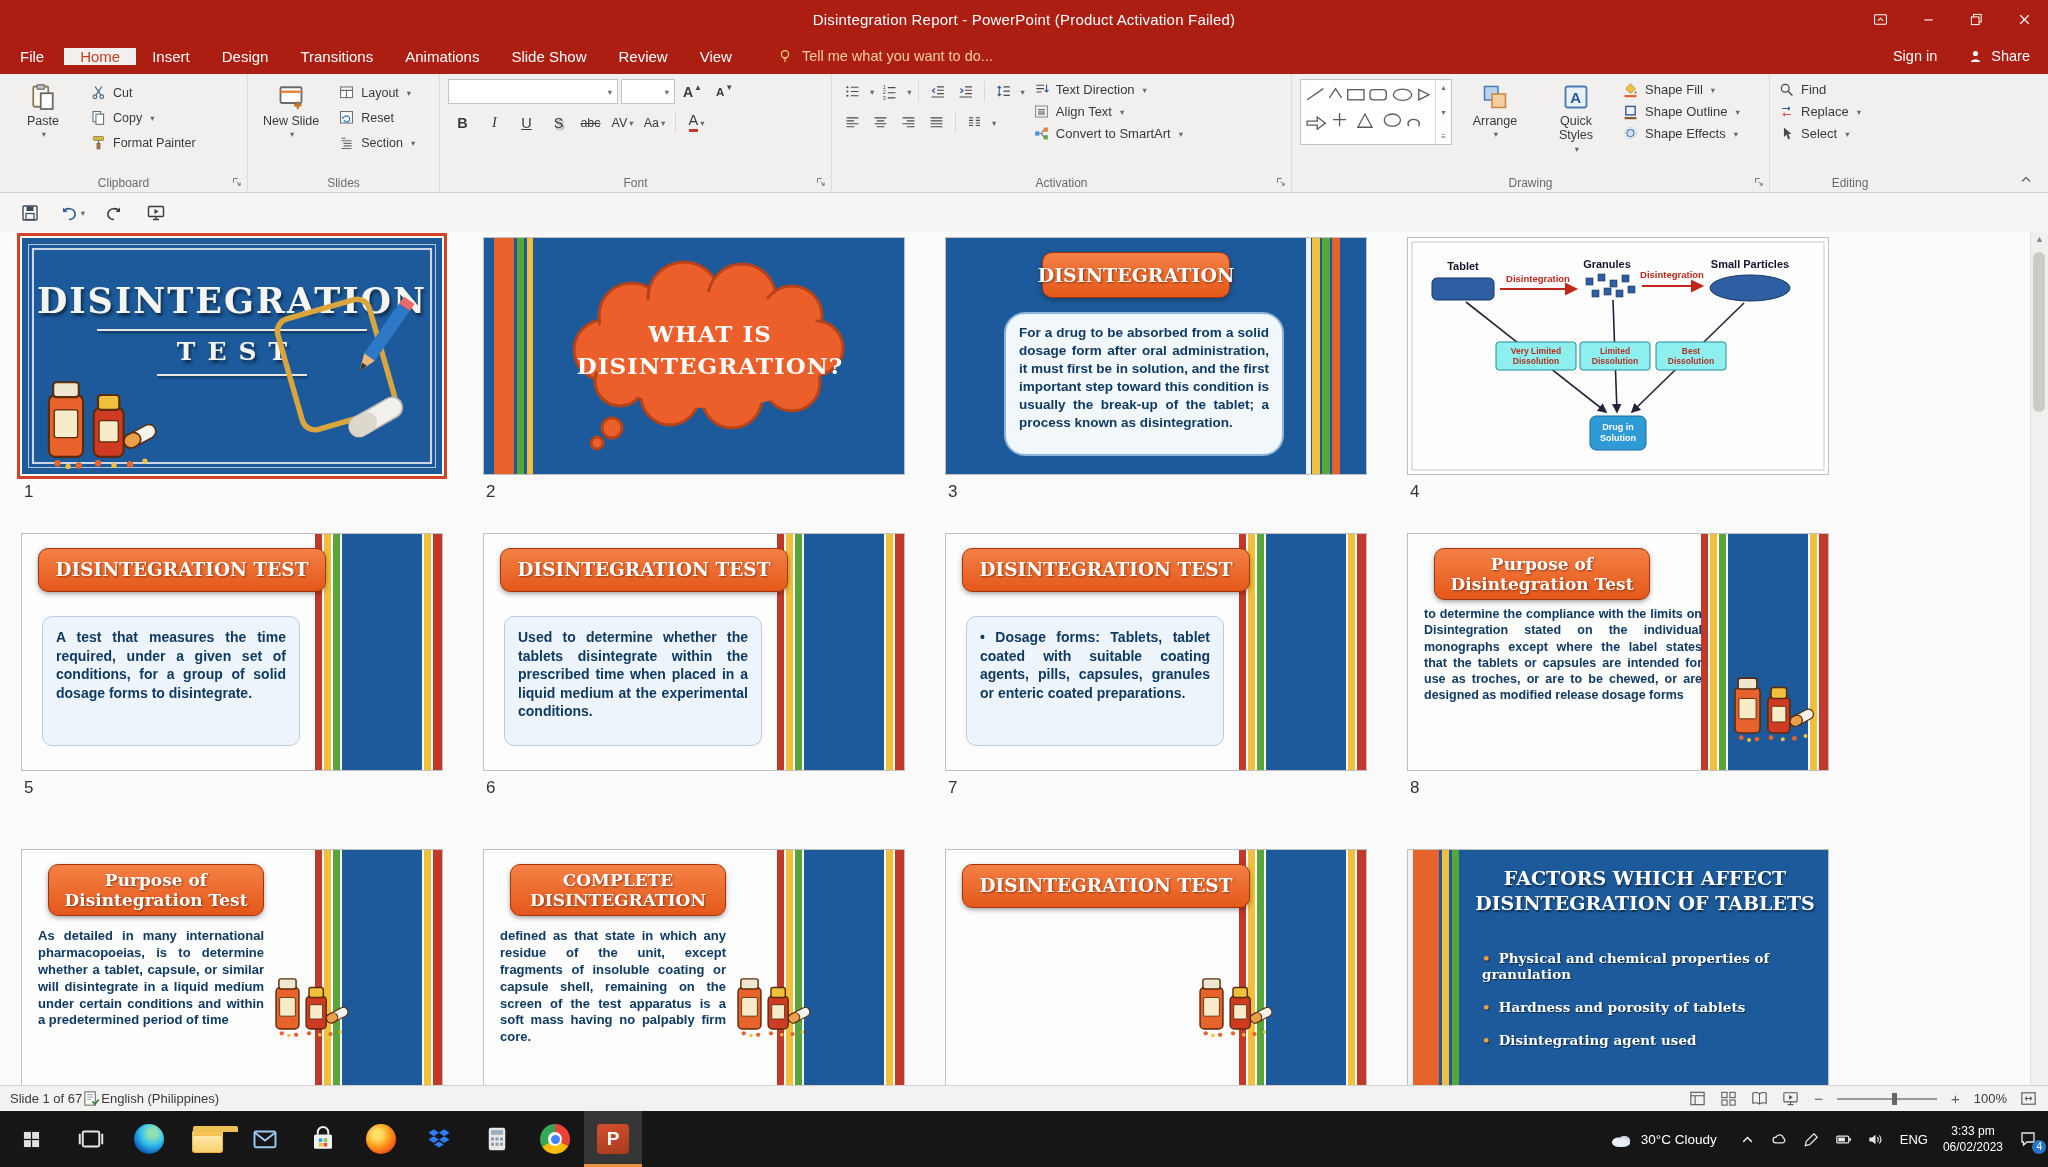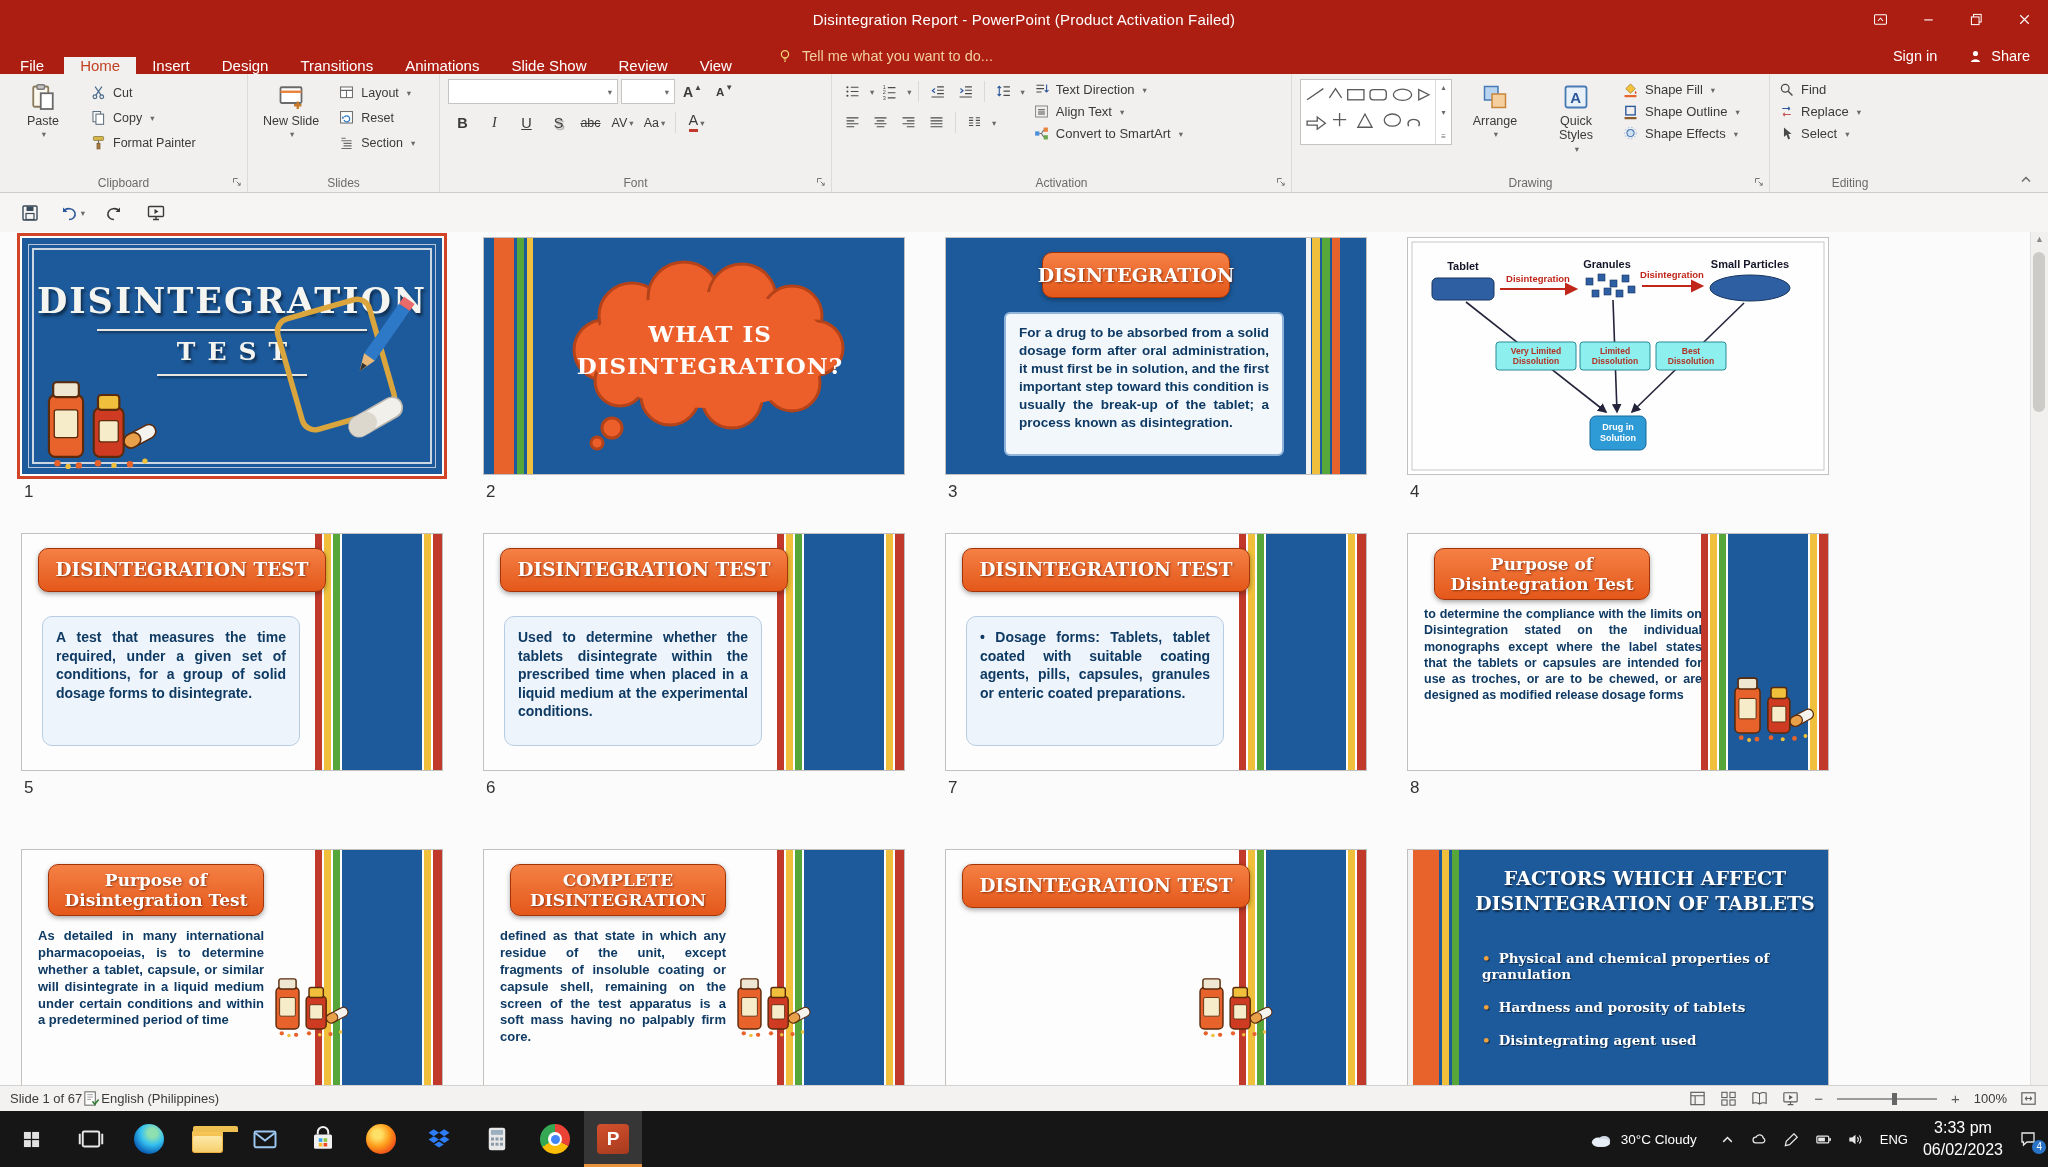--- a/index.html
+++ b/index.html
@@ -10,21 +10,21 @@
 
   
   .titlebar{position:absolute;top:0;left:0;right:0;height:38px;background:#ac1d12;display:flex;align-items:center;}
   .tb-title{flex:1;text-align:center;color:#fff;font-size:15px;letter-spacing:.2px;}
   .tb-controls{position:absolute;right:0;top:0;height:38px;display:flex;}
   .tb-btn{width:48px;height:38px;display:flex;align-items:center;justify-content:center;}
   .tb-btn svg{width:17px;height:17px;}
 
   
   .tabsrow{position:absolute;top:38px;left:0;right:0;height:36px;background:#ac1d12;display:flex;align-items:stretch;}
-  #tabs{display:flex;align-items:flex-end;}
+  #tabs{display:flex;align-items:center;}
   .tab{padding:0 16px;display:flex;align-items:center;color:#fff;font-size:15px;cursor:pointer;}
   .tab.file{padding:0 20px;}
   .tab.active{background:#f1f0ef;color:#c24222;}
   .tellme{display:flex;align-items:center;gap:8px;color:#f2cf9f;font-size:14.5px;margin-left:28px;}
   .tellme svg{width:18px;height:18px}
   .tabs-right{margin-left:auto;display:flex;align-items:center;gap:30px;color:#fff;font-size:14.5px;padding-right:18px;}
   .share-b{display:flex;align-items:center;gap:7px;justify-content:space-between;}
   .share-b svg{width:17px;height:17px}
 
   
@@ -98,21 +98,21 @@
   .cloudsvg{position:absolute;inset:0;width:100%;height:100%;}
   .ct{font-family:"DejaVu Serif",serif;font-weight:bold;font-size:23px;fill:#ffffff;letter-spacing:1px;}
 
   
   .tbox{position:absolute;background:linear-gradient(180deg,#f58045,#e4581a);border:1px solid #a33408;border-radius:10px;color:#fff;
         font-family:"DejaVu Serif",serif;font-weight:700;text-align:center;text-shadow:1px 1px 2px rgba(96,24,0,.65);
         box-shadow:0 2px 5px rgba(0,0,0,.35);display:flex;align-items:center;justify-content:center;line-height:1.18;box-sizing:border-box;}
   .tbox-c{left:96px;right:136px;top:14px;height:46px;font-size:19px;padding:2px 8px;}
   .tbox-l{left:16px;width:288px;top:14px;min-height:44px;font-size:18.5px;padding:5px 10px;}
   .tbox-2l{left:26px;width:216px;font-size:17px;}
-  .card3{position:absolute;left:58px;right:82px;top:74px;bottom:18px;background:#f2f7fc;border:2px solid #8fb3d9;border-radius:6px;
+  .card3{position:absolute;left:58px;right:82px;top:74px;bottom:18px;background:#f2f7fc;border:2px solid #8fb3d9;border-radius:21px;
          padding:10px 13px;font-size:13.5px;font-weight:600;color:#0e3a63;line-height:1.33;text-align:justify;box-sizing:border-box;}
   .cardw{position:absolute;left:20px;width:258px;top:82px;bottom:24px;background:#eef4fb;border:1.5px solid #b8cde4;border-radius:10px;
          padding:11px 13px;font-size:14px;font-weight:600;color:#0e3a63;line-height:1.33;text-align:justify;box-sizing:border-box;}
   .bodyp{position:absolute;left:16px;width:226px;top:78px;font-size:13px;font-weight:600;color:#0e3a63;line-height:1.3;text-align:justify;}
   .bodyp.wide{width:278px;font-size:12.5px;top:72px;}
   .pills{position:absolute;}
   .pills svg{width:100%}
   .pills-mid{left:244px;top:116px;width:86px;}
   .pills-band{left:316px;top:130px;width:94px;z-index:2;}
 
@@ -158,21 +158,21 @@
   .ic-chrome{position:relative;width:30px;height:30px;border-radius:50%;background:conic-gradient(#ea4335 0 33%,#fbbc05 33% 66%,#34a853 66% 100%);}
   .ic-chrome:after{content:"";position:absolute;inset:8px;background:#fff;border-radius:50%;}
   .ic-chrome i{position:absolute;inset:10.5px;background:#4285f4;border-radius:50%;z-index:1;}
   .ic-ppt{width:32px;height:30px;background:linear-gradient(160deg,#d4512e,#a63a1e);border-radius:4px;color:#fff;font-weight:bold;font-size:19px;display:flex;align-items:center;justify-content:center;}
   .tb-tray{margin-left:auto;display:flex;align-items:center;gap:13px;padding-right:8px;}
   .tray-weather{display:flex;align-items:center;gap:7px;font-size:13.5px;padding:0 8px;cursor:pointer;}
   .tray-weather svg{width:26px;height:26px}
   .trayic{width:19px;height:19px;display:inline-flex;cursor:pointer;}
   .trayic svg{width:19px;height:19px}
   .tray-lang{font-size:13px;cursor:pointer;padding:0 2px;}
-  .tray-clock{font-size:16px;text-align:center;line-height:1.35;cursor:pointer;}
+  .tray-clock{font-size:12px;text-align:center;line-height:1.35;cursor:pointer;}
   .tray-ac{position:relative;width:24px;height:24px;display:flex;align-items:center;justify-content:center;cursor:pointer;}
   .tray-ac svg{width:20px;height:20px}
   .acbadge{position:absolute;right:-6px;bottom:-3px;background:#2a74c8;color:#fff;font-size:10px;line-height:1;border-radius:8px;padding:2px 4px;}
 </style>
 </head>
 <body>
 
 <div class="app">
 
   <div class="titlebar">

